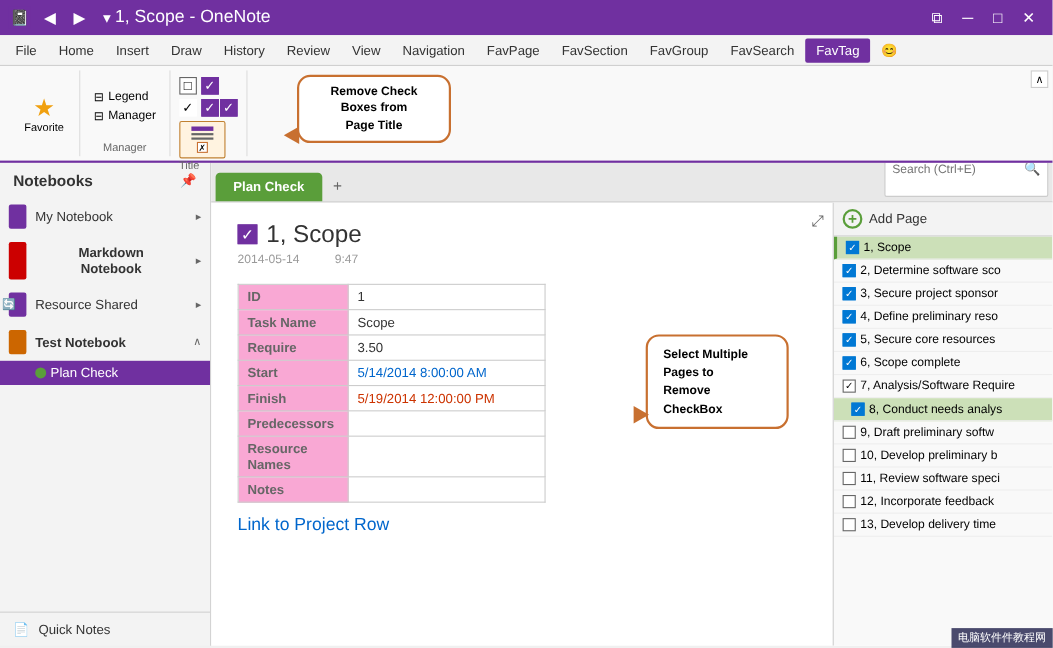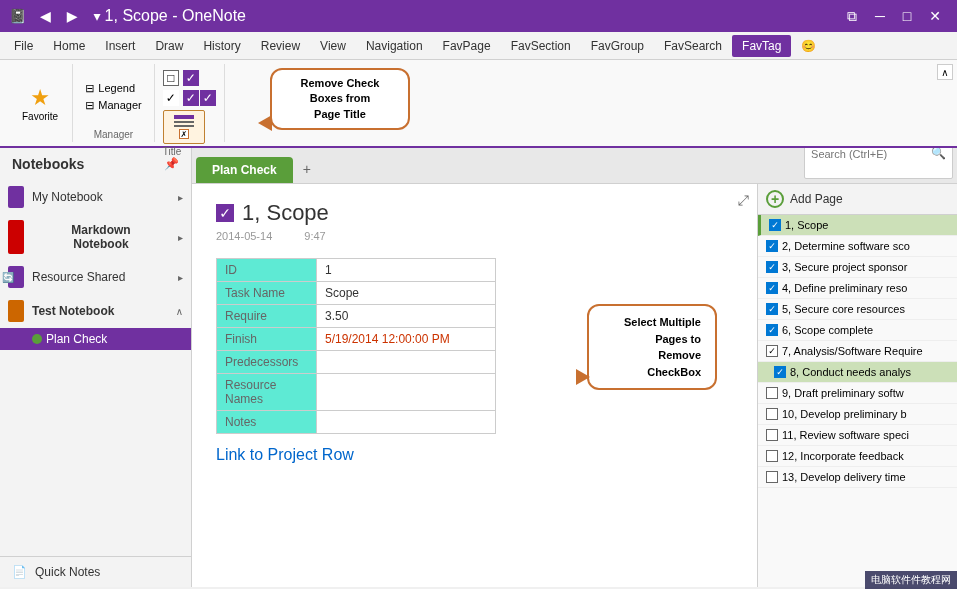--- a/index.html
+++ b/index.html
@@ -277,40 +277,40 @@
       border-collapse: collapse;
       width: 280px;
       font-size: 12px;
       margin-bottom: 12px;
     }
     .task-table td {
       border: 1px solid #ccc;
       padding: 4px 8px;
     }
     .task-table .field-label {
-      background: #5eead4;
+      background: #f9a8d4;
       color: #666;
-      font-weight: normal;
+      font-weight: bold;
       width: 100px;
     }
     .task-table .field-value { color: #333; }
     .task-table .field-value.blue { color: #0066cc; }
     .task-table .field-value.orange { color: #cc3300; }
     .link-row { color: #0066cc; font-size: 16px; cursor: pointer; }
 
     
     .callout2 {
       position: absolute;
       background: white;
       border: 2px solid #c87030;
       border-radius: 12px;
       padding: 8px 14px;
       font-size: 11px;
       font-weight: bold;
-      text-align: right;
+      text-align: left;
       line-height: 1.5;
     }
 
     
     .right-panel {
       width: 200px;
       border-left: 1px solid #d0d0d0;
       background: #f9f9f9;
       display: flex;
       flex-direction: column;
@@ -555,20 +555,24 @@
           </tr>
           <tr>
             <td class="field-label">Task Name</td>
             <td class="field-value">Scope</td>
           </tr>
           <tr>
             <td class="field-label">Require</td>
             <td class="field-value">3.50</td>
           </tr>
           <tr>
+            <td class="field-label">Start</td>
+            <td class="field-value blue">5/14/2014 8:00:00 AM</td>
+          </tr>
+          <tr>
             <td class="field-label">Finish</td>
             <td class="field-value orange" style="color:#cc3300;">5/19/2014 12:00:00 PM</td>
           </tr>
           <tr>
             <td class="field-label">Predecessors</td>
             <td class="field-value"></td>
           </tr>
           <tr>
             <td class="field-label">Resource Names</td>
             <td class="field-value"></td>

